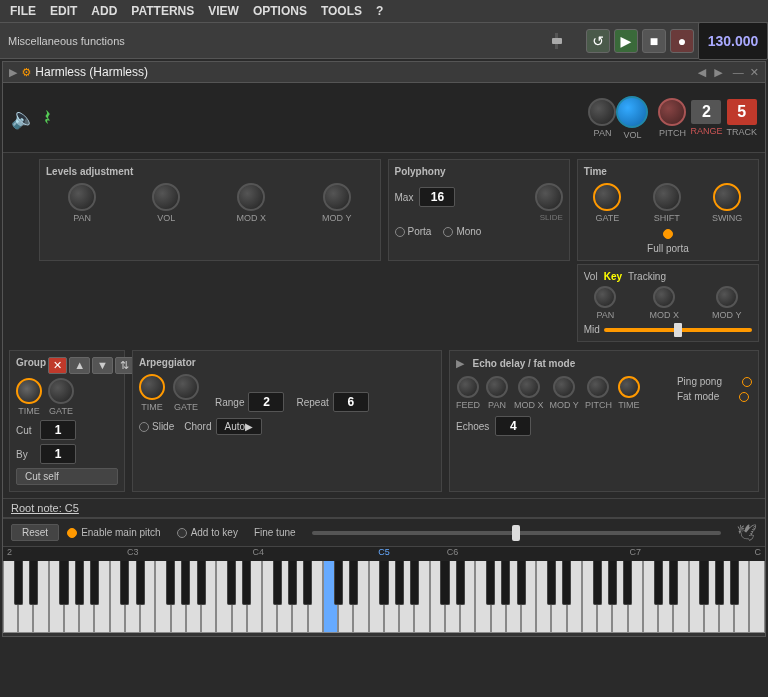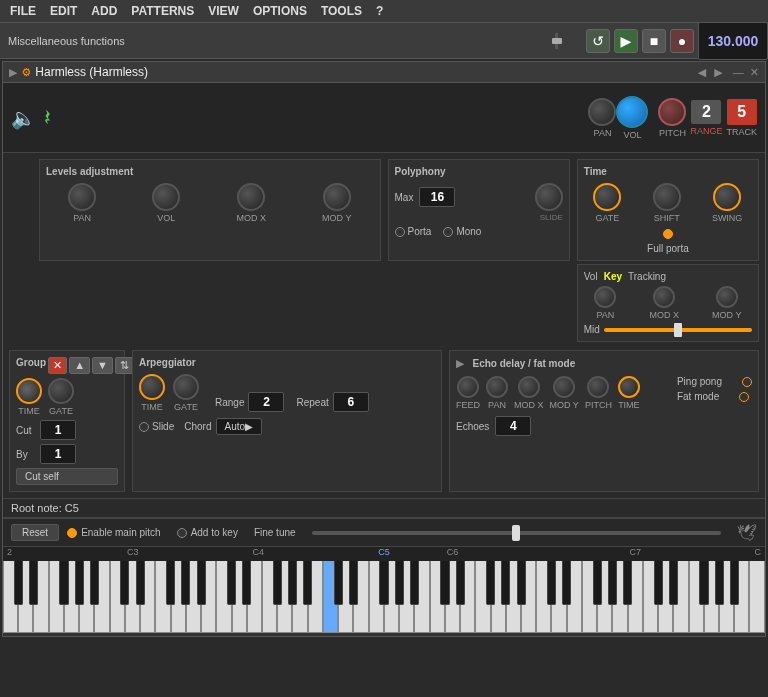--- a/index.html
+++ b/index.html
@@ -60,21 +60,21 @@
     .arp-title { font-size: 10px; color: #bbb; font-weight: bold; }
     .chord-select { background: #1a1a1a; border: 1px solid #555; color: #ccc; font-size: 10px; padding: 2px 8px; border-radius: 2px; flex: 1; display: flex; align-items: center; justify-content: space-between; cursor: pointer; }
     .echo-header { display: flex; align-items: center; gap: 4px; margin-bottom: 6px; }
     .echo-title { font-size: 10px; color: #bbb; font-weight: bold; }
     .echo-triangle { color: #888; margin-right: 4px; }
     .ping-fat-col { display: flex; flex-direction: column; gap: 4px; }
     .ping-fat-item { display: flex; align-items: center; gap: 20px; font-size: 10px; color: #bbb; }
     .radio-orange { width: 10px; height: 10px; border-radius: 50%; border: 1px solid #f90; background: #333; }
 
     
-    .root-note-bar { background: #2a2a2a; padding: 4px 8px; display: flex; align-items: flex-start; gap: 8px; border-top: 1px solid #444; }
+    .root-note-bar { background: #2a2a2a; padding: 4px 8px; display: flex; align-items: flex-start; gap: 8px; border-top: 1px solid #444; text-decoration: underline; }
     .root-note-label { font-size: 11px; color: #ccc; }
 
     
     .fine-tune-bar { background: #282828; padding: 4px 8px; display: flex; align-items: center; gap: 8px; border-top: 1px solid #444; }
     .reset-btn { background: #444; border: 1px solid #555; color: #ccc; font-size: 10px; padding: 2px 10px; cursor: pointer; border-radius: 2px; }
     .enable-row { display: flex; align-items: center; gap: 4px; font-size: 10px; color: #bbb; }
     .radio-filled { width: 10px; height: 10px; border-radius: 50%; border: 1px solid #f90; background: #f90; }
     .dove-icon { color: #888; font-size: 16px; cursor: pointer; }
 
     

